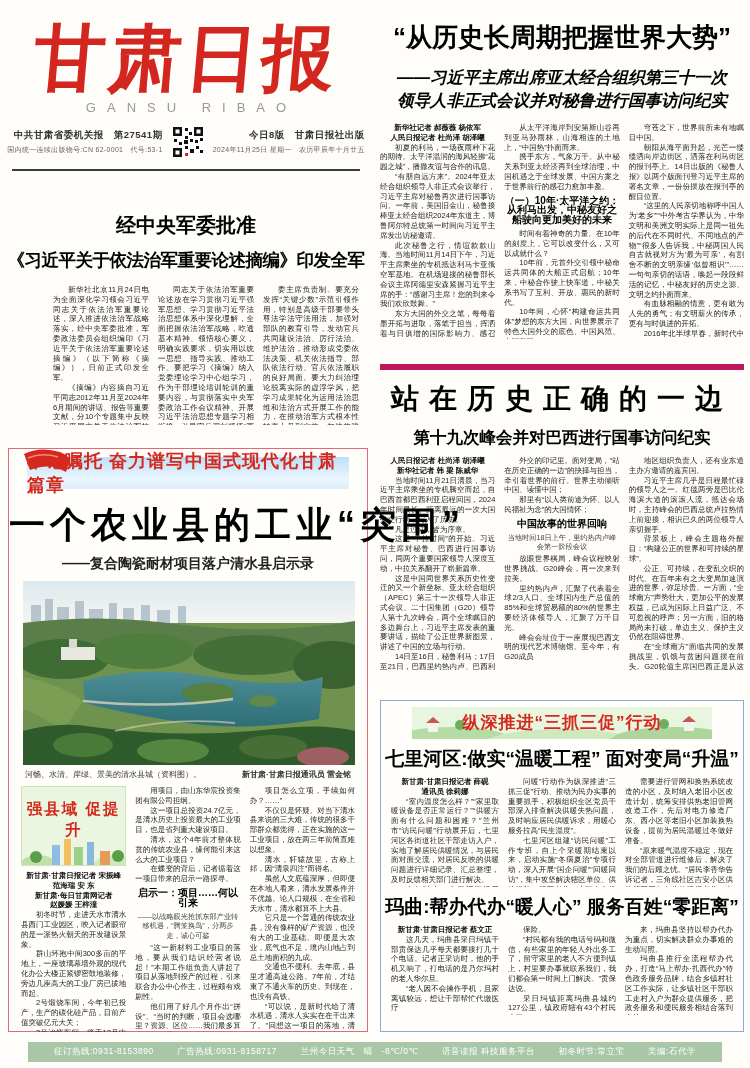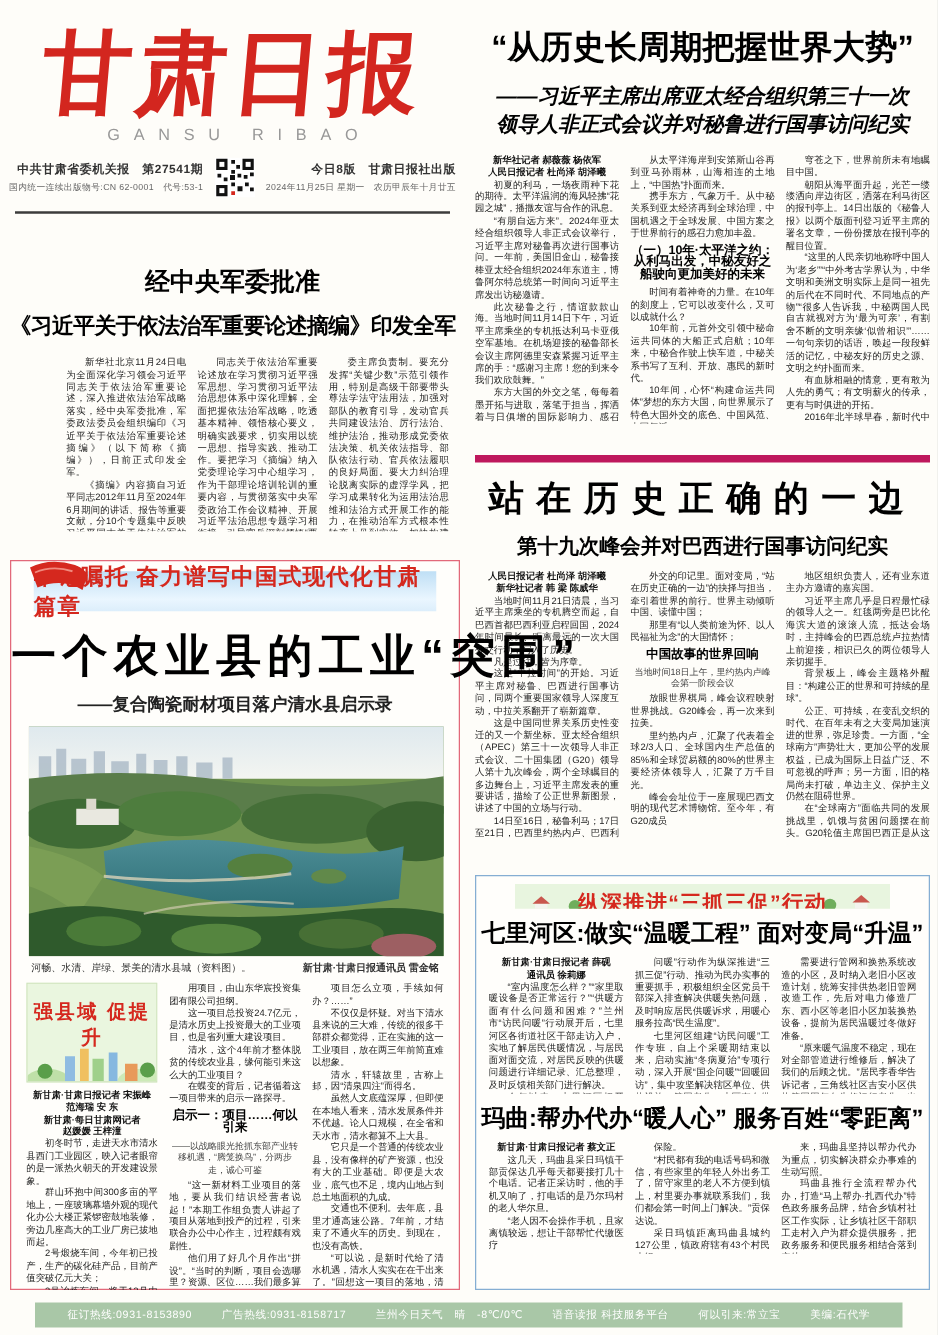--- a/index.html
+++ b/index.html
@@ -62,21 +62,21 @@
   
   .g20{position:absolute;left:380px;top:364px;width:364px;border-top:6px solid #be185d;}
   .g20 h1{margin:10px 0 0;text-align:center;font-size:28px;font-weight:bold;color:#000;
           letter-spacing:10px;white-space:nowrap;}
   .g20-sub{margin-top:8px;font-size:16.5px;font-weight:bold;color:#000;text-align:center;
            line-height:22px;}
   .g20-body{margin-top:8px;height:214px;}
   
   .bluebox{position:absolute;left:380px;top:700px;width:364px;height:332px;
            border:1.5px solid #85aed3;background:#fffefb;box-sizing:border-box;}
-  .banner-green{position:relative;width:300px;height:20px;margin:6px auto 0;overflow:hidden;}
+  .banner-green{position:relative;width:300px;height:32px;margin:6px auto 0;overflow:hidden;}
   .banner-green svg{position:absolute;left:0;top:0;}
   .banner-green .txt{position:relative;z-index:2;display:block;text-align:center;
                      line-height:32px;font-size:17px;font-weight:bold;color:#d5281e;
                      letter-spacing:1px;}
   .bluebox h2{margin:7px 0 0;text-align:center;font-size:19px;font-weight:bold;color:#000;
               white-space:nowrap;}
   .qlh-body{margin:5px 10px 0;height:110px;}
   .mq-body{margin:5px 10px 0;height:90px;}
   
   .footbar{position:absolute;left:28px;top:1042px;width:694px;height:20px;background:#a9c7a7;
@@ -375,17 +375,17 @@
           <p>玛曲县推行全流程帮办代办，打造“马上帮办·扎西代办”特色政务服务品牌，结合乡镇村社区工作实际，让乡镇社区干部职工走村入户为群众提供服务，把政务服务和便民服务相结合落到实处。</p>
         </div>
     </div>
   </section>
 
   <footer class="footbar">
     <span>征订热线:0931-8153890</span>
     <span>广告热线:0931-8158717</span>
     <span>兰州今日天气　晴　-8℃/0℃</span>
     <span>语音读报 科技服务平台</span>
-    <span>何以引来:常立宝</span>
+    <span>初冬时节:常立宝</span>
     <span>美编:石代学</span>
   </footer>
 
 </div>
 
 </body></html>

